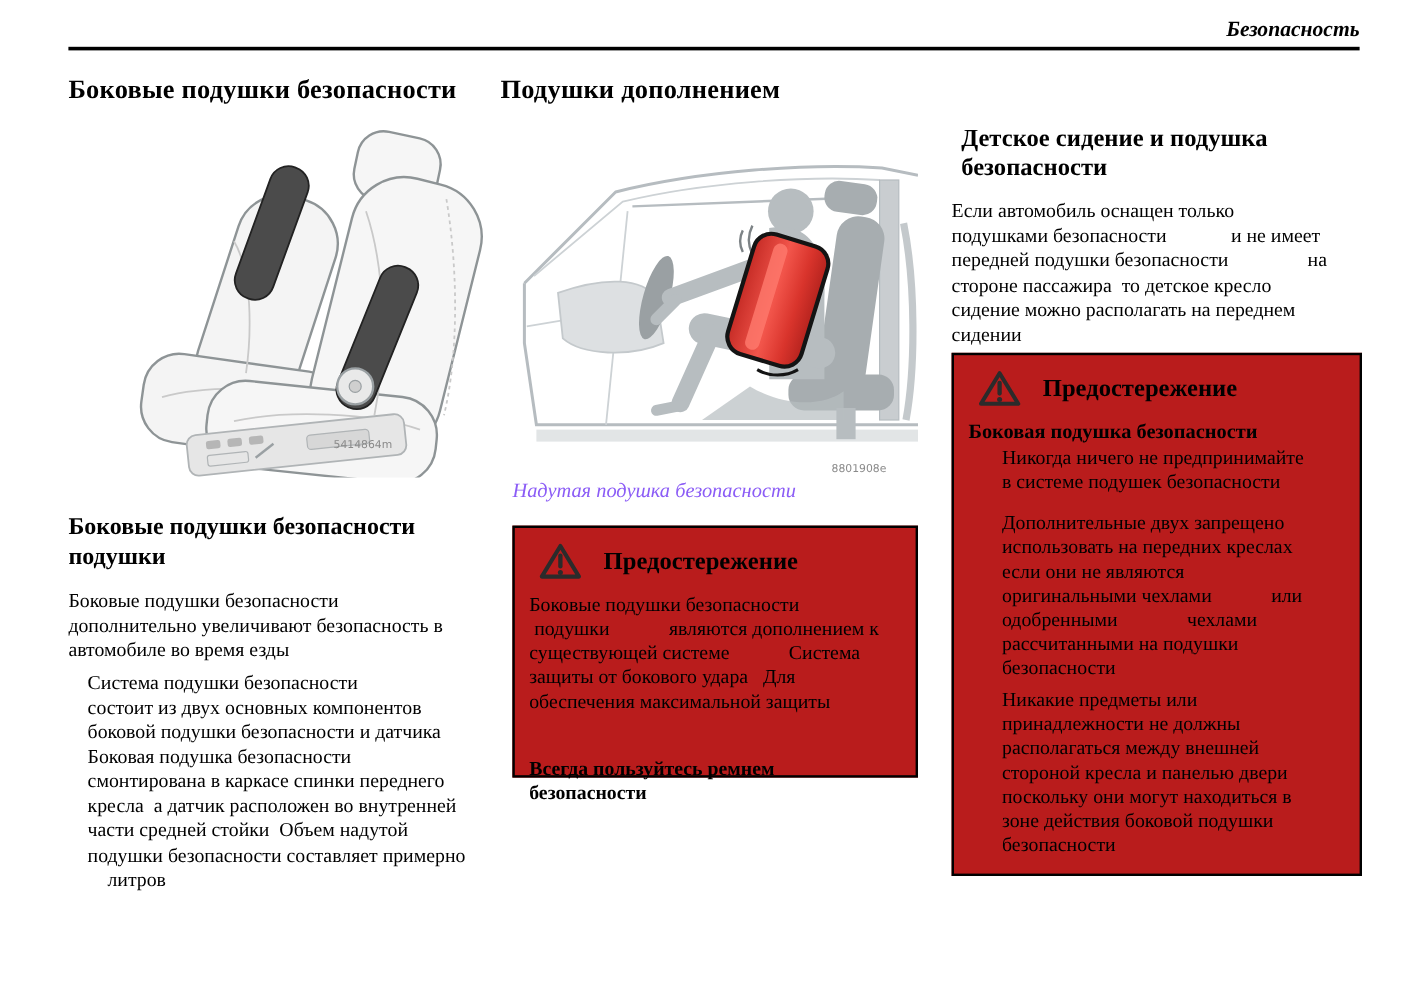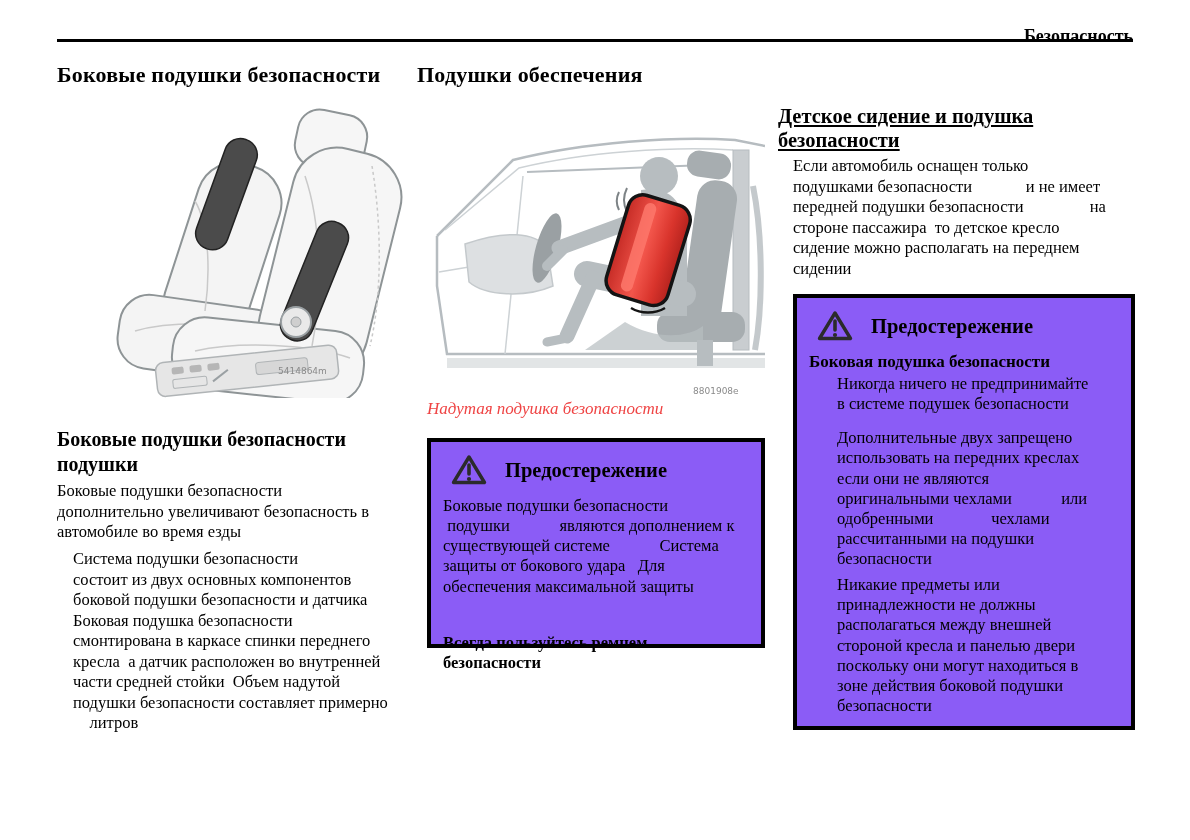--- a/index.html
+++ b/index.html
@@ -2,55 +2,55 @@
 <html><head>
 <meta charset="utf-8">
 <style>
   html,body{margin:0;padding:0;}
   body{
     width:1190px;height:840px;position:relative;background:#ffffff;
     font-family:"Liberation Serif", serif;color:#000;overflow:hidden;
   }
   .abs{position:absolute;}
   .pre{white-space:pre-wrap;}
-  .header-title{top:26px;right:57px;font-size:18px;font-weight:bold;}
+  .header-title{top:14px;right:57px;font-size:18px;font-weight:bold;font-style:italic;}
   .rule{left:57px;top:39px;width:1076px;height:3px;background:#000;}
   .h1{font-size:22px;font-weight:bold;letter-spacing:.2px;}
   .h1-left{left:57px;top:62px;}
   .h1-mid{left:417px;top:62px;}
   .subhead{font-size:20px;font-weight:bold;line-height:1.25;}
-  .body-text{font-size:16.5px;line-height:1.245;}
-  .caption{left:427px;top:399px;font-size:17px;font-style:italic;color:#ef4444;}
+  .body-text{font-size:16.5px;line-height:1.245;margin-top:10px;}
+  .caption{left:427px;top:399px;font-size:17px;font-style:italic;color:#8b5cf6;}
   .figcode{font-family:"DejaVu Sans", sans-serif;font-size:9px;color:#8a8a8a;}
-  .warnbox{border:4px solid #000000;background:#8b5cf6;box-sizing:border-box;padding:8px 12px;}
+  .warnbox{border:2px solid #000000;background:#b91c1c;box-sizing:border-box;padding:8px 12px;}
   .warnbox-mid{left:427px;top:438px;width:338px;height:210px;}
   .warnbox-right{left:793px;top:294px;width:342px;height:436px;}
   .warn-titlerow{display:flex;align-items:center;gap:18px;margin:4px 0 10px 8px;}
   .warn-title{font-size:20.5px;font-weight:bold;}
   .warn-body{font-size:16.5px;line-height:1.22;}
   .warn-bold{font-size:16.5px;line-height:1.22;font-weight:bold;margin-top:36px;}
   .warn-subhead{font-size:17px;font-weight:bold;margin:6px 0 2px 0;}
   .warn-indent{margin-left:28px;}
   .mb14{margin-bottom:14px;}
   .mb6{margin-bottom:6px;}
-  .right-h{left:778px;top:104px;font-size:20.5px;font-weight:bold;line-height:1.18;text-decoration:underline;}
+  .right-h{left:801px;top:104px;font-size:20.5px;font-weight:bold;line-height:1.18;}
   .right-intro{left:793px;top:156px;width:348px;}
   .left-sub{left:57px;top:427px;width:360px;}
   .left-p1{left:57px;top:481px;width:360px;}
   .left-p2{left:73px;top:549px;width:360px;}
   svg{display:block;}
 </style>
 </head>
 <body>
 
 <div class="abs header-title">Безопасность</div>
 <div class="abs rule"></div>
 
 <div class="abs h1 h1-left">Боковые подушки безопасности</div>
-<div class="abs h1 h1-mid">Подушки обеспечения</div>
+<div class="abs h1 h1-mid">Подушки дополнением</div>
 
 <div class="abs" style="left:60px;top:106px;width:345px;height:292px;">
   <svg width="345" height="292" viewBox="0 0 345 292">
 
     <rect x="120" y="55" width="85" height="185" rx="38" transform="rotate(18 162 147)" fill="#f4f4f4" stroke="#8e9496" stroke-width="2"></rect>
     <rect x="58" y="196" width="165" height="74" rx="30" transform="rotate(8 140 233)" fill="#f4f4f4" stroke="#8e9496" stroke-width="2"></rect>
     <path d="M135 95 C150 120 150 170 145 205" fill="none" stroke="#c9c9c9" stroke-width="1.5"></path>
     <path d="M75 225 C110 215 175 215 210 228" fill="none" stroke="#c9c9c9" stroke-width="1.5"></path>
 
     <rect x="150" y="30" width="33" height="116" rx="16" transform="rotate(20 166 88)" fill="#4b4b4b" stroke="#222" stroke-width="1.5"></rect>

